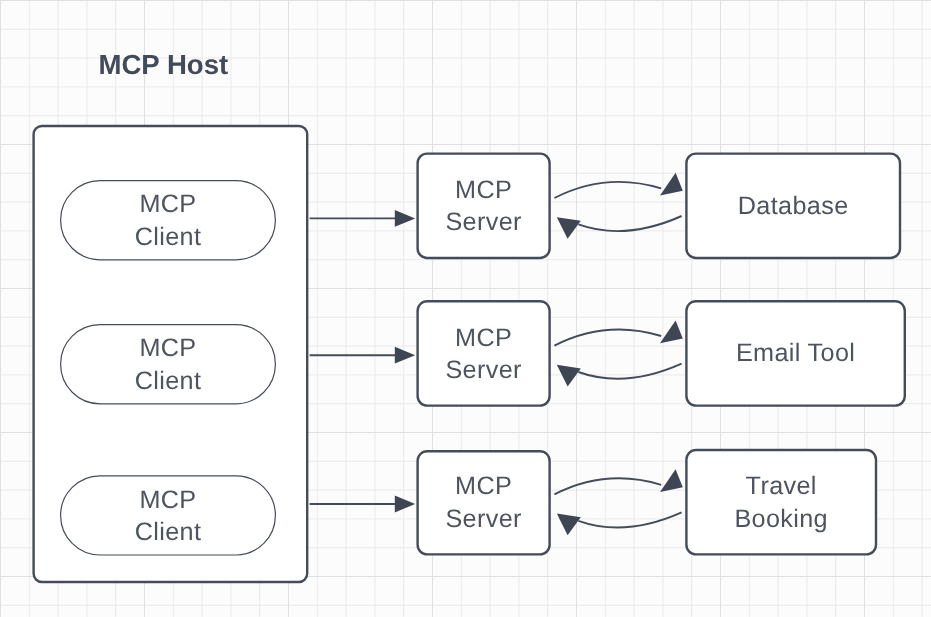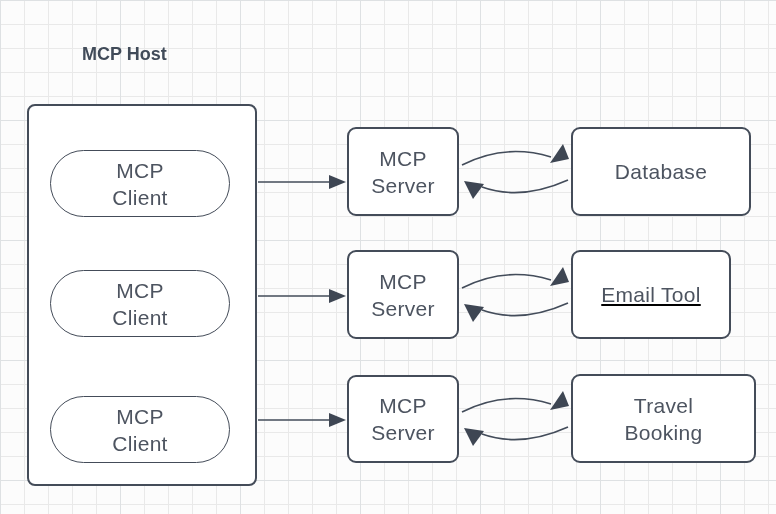--- a/index.html
+++ b/index.html
@@ -17,21 +17,21 @@
       linear-gradient(to right, #dee1e3 1px, transparent 1px),
       linear-gradient(to bottom, #dee1e3 1px, transparent 1px),
       linear-gradient(to right, #e9e9e9 1px, transparent 1px),
       linear-gradient(to bottom, #e9e9e9 1px, transparent 1px);
     background-size: 120px 120px, 120px 120px, 24px 24px, 24px 24px;
   }
   .title {
     position: absolute;
     left: 82px;
     top: 41px;
-    font-size: 18px;
+    font-size: 23px;
     line-height: 26px;
     font-weight: bold;
     color: #414b59;
     white-space: pre;
   }
   .host {
     position: absolute;
     left: 27px;
     top: 104px;
     width: 230px;
@@ -110,24 +110,24 @@
 Server</span>
   </div>
   <div class="node" style="left:347px; top:375px; width:112px; height:88px;">
     <span class="lbl">MCP
 Server</span>
   </div>
 
   <div class="node" style="left:571px; top:127px; width:180px; height:89px;">
     <span class="lbl">Database</span>
   </div>
-  <div class="node" style="left:571px; top:250px; width:160px; height:89px;text-decoration:underline;">
+  <div class="node" style="left:571px; top:250px; width:184px; height:89px;">
     <span class="lbl">Email Tool</span>
   </div>
-  <div class="node" style="left:571px; top:374px; width:185px; height:89px;align-items:center;">
+  <div class="node" style="left:571px; top:374px; width:160px; height:89px;align-items:center;">
     <span class="lbl">Travel
 Booking</span>
   </div>
 
   <svg class="connectors" width="776" height="514" viewBox="0 0 776 514">
 
     <g>
       <line class="edge" x1="258" y1="182" x2="331" y2="182"></line>
       <polygon class="head" points="346,182 329,175 329,189"></polygon>
     </g>

